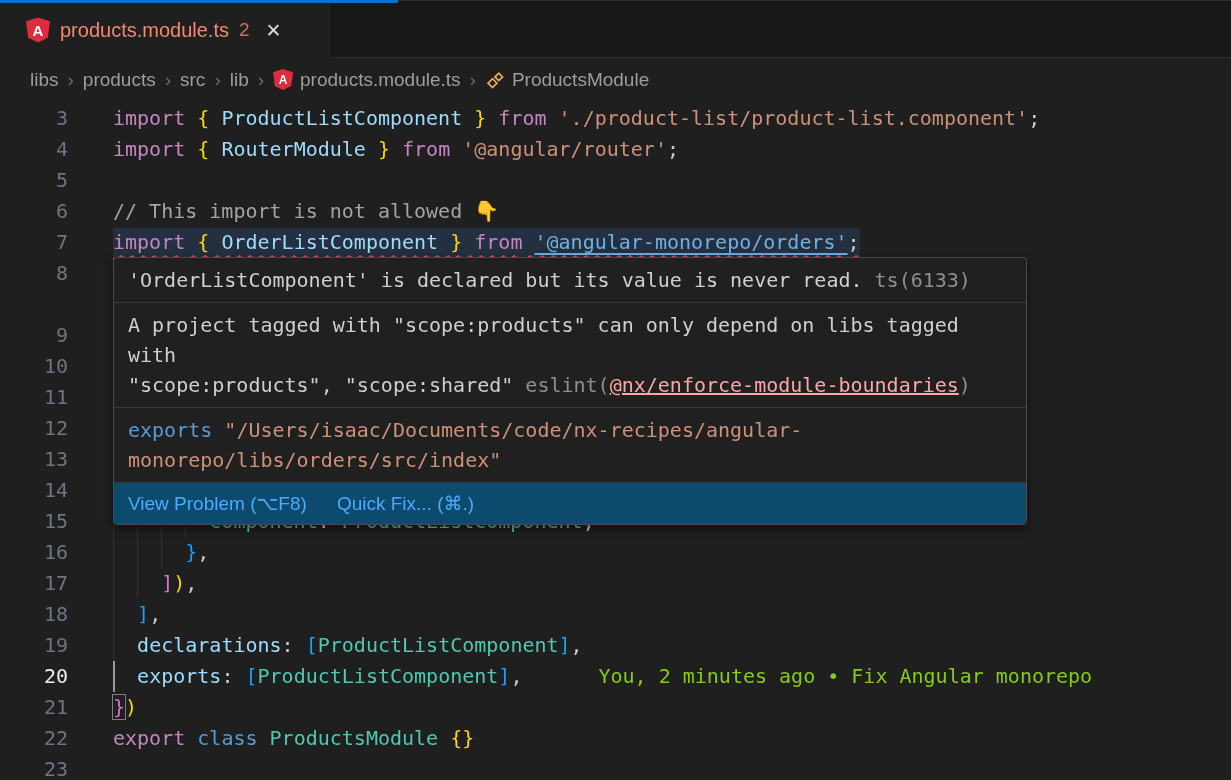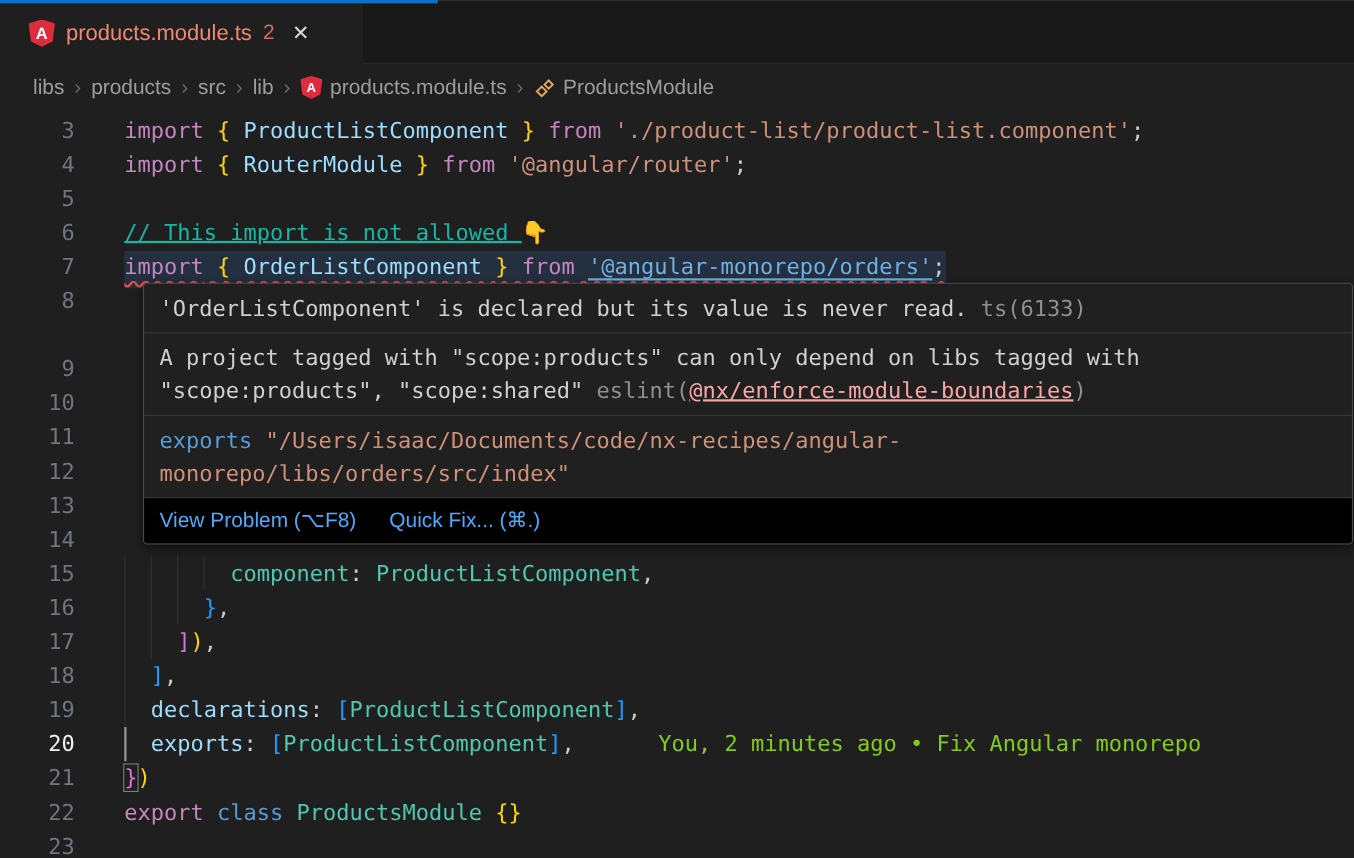--- a/index.html
+++ b/index.html
@@ -39,49 +39,49 @@
   .line-content { margin-left:45px; flex:1; }
   .code-line.current .gutter-num { color:#efefef; }
 
   .current-line-bg { position:absolute; left:0; top:561px; width:1231px; height:31px; background:#272727; }
 
   .tk-kw  { color:#C586C0; }
   .tk-kwb { color:#569CD6; }
   .tk-var { color:#9CDCFE; }
   .tk-cls { color:#4EC9B0; }
   .tk-str { color:#CE9178; }
-  .tk-cmt { color:#14b8a6;text-decoration:underline; }
+  .tk-cmt { color:#a3a3a3; }
   .tk-b1  { color:#FFD700; }
   .tk-b2  { color:#DA70D6; }
   .tk-b2m { color:#DA70D6; outline:1px solid #7e7e7e; }
   .tk-b3  { color:#179FFF; }
   .tk-pun { color:#cccccc; }
   .tk-ws  { color:#cccccc; }
   .tk-emoji { color:#f5c242; }
   .tk-strlink { color:#6FB1E3; text-decoration:underline; text-decoration-color:#6FB1E3; text-underline-offset:4px; }
 
   .err-wrap { background:#24303f; text-decoration:underline wavy #f14c4c;
               text-decoration-thickness:2px; text-underline-offset:6px; padding:2px 0 8px 0; }
 
   .blame { color:#84cc16; padding-left:76px; }
 
   .indent-guide { position:absolute; width:1px; background:#333333; z-index:1; }
   .indent-guide.active { width:2px; background:#9a9a9a; }
 
   
-  .hover-popup { position:absolute; left:130px; top:257px; width:1100px; z-index:20;
+  .hover-popup { position:absolute; left:113px; top:257px; width:914px; z-index:20;
                  background:#202020; border:1px solid #4a4a4a; border-radius:4px;
                  box-shadow:0 3px 10px rgba(0,0,0,0.55);
                  font-family:"DejaVu Sans Mono", monospace; font-size:20px; color:#cfcfcf; overflow:hidden; }
   .hp-sec { padding:7px 14px; border-bottom:1px solid #3a3a3a; line-height:30px; }
   .hp-dim { color:#8f8f8f; }
   .hp-link { color:#fca5a5; text-decoration:underline; cursor:pointer;margin-top:12px; }
   .hp-code-kw { color:#569CD6; }
   .hp-code-str { color:#CE9178; }
-  .hp-actions { padding:6px 14px; background:#000000; display:flex; gap:30px;
+  .hp-actions { padding:6px 14px; background:#0c4a6e; display:flex; gap:30px;
                 font-family:"Liberation Sans", sans-serif; font-size:19px; line-height:29px;align-items:center; }
   .hp-action { color:#4daafc; cursor:pointer; }
 </style>
 </head>
 <body>
 
 <div class="tabbar">
   <div class="tab">
     <span class="ng-shield">A</span>
     <span class="tab-title">products.module.ts</span>

